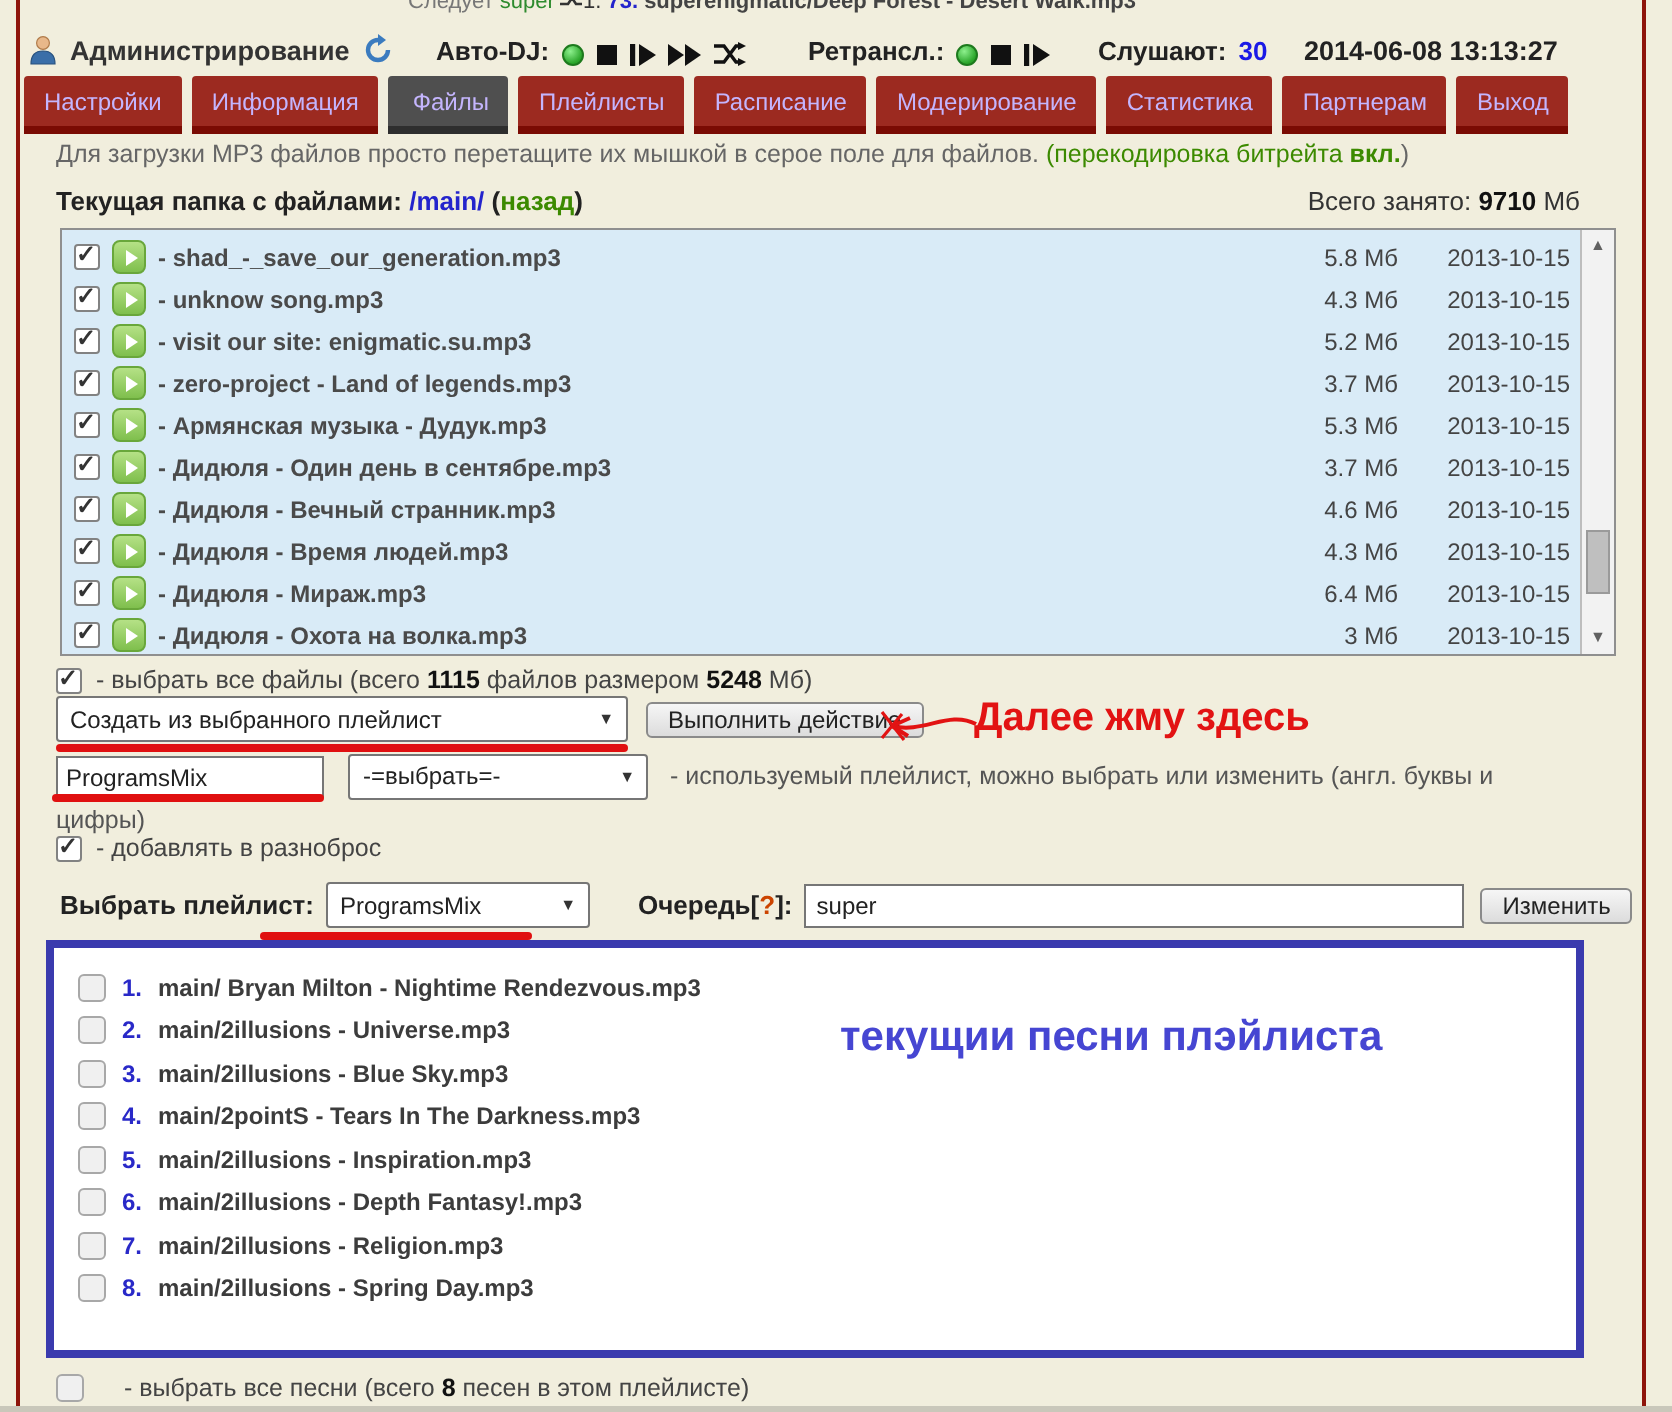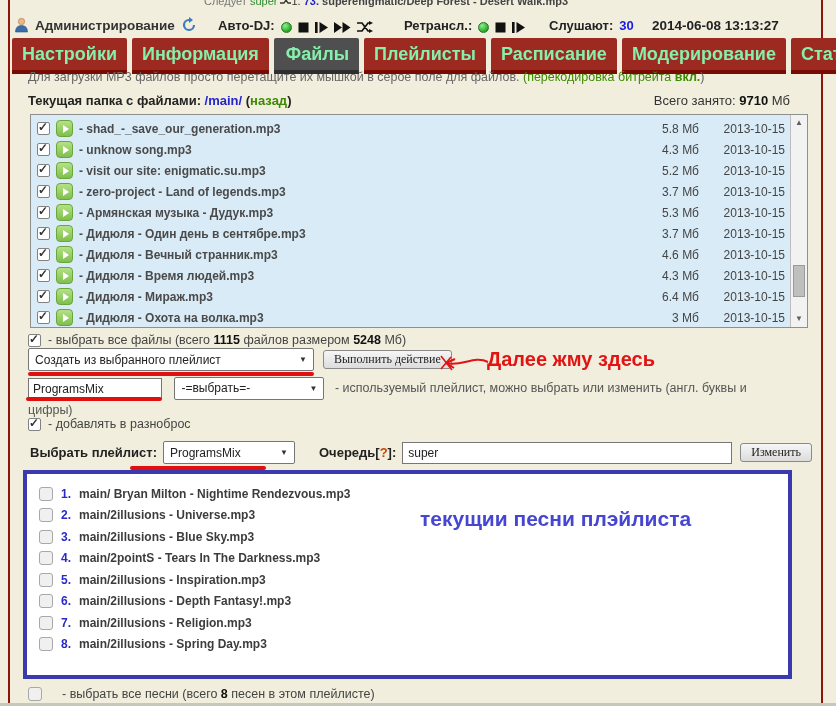--- a/index.html
+++ b/index.html
@@ -30,21 +30,21 @@
   .dot { width:11px; height:11px; border-radius:50%;
          background:radial-gradient(circle at 35% 30%, #8df08d, #2aa52a 70%);
          border:1px solid #1d7a1d; }
   .ticon { display:inline-block; }
   .listeners { color:#1a1ae6; font-weight:bold; font-size:13px; }
   .datetime { font-size:13.5px; font-weight:bold; color:#222; }
 
   
   .tabs { position:absolute; top:38px; left:12px; right:14px; display:flex; gap:5px; }
   .tab {
-    background:#9c2a20; color:#86efac; font-size:18px; font-weight:bold;
+    background:#9c2a20; color:#c4b5fd; font-size:12px; font-weight:normal;
     padding:6px 10px 5px; border:0; border-bottom:4px solid #7a0b03;
     border-radius:2px 2px 0 0; cursor:pointer; white-space:nowrap;
     font-family:"Liberation Sans",sans-serif;
   }
   .tab.active { background:#4f4f4f; border-bottom-color:#2e2e2e;padding-left:12px; }
 
   
   .upload-hint { position:absolute; top:70px; left:28px; font-size:12.5px; color:#666; }
   .upload-hint .green { color:#3c8a00; }
   .upload-hint .green-b { color:#3c8a00; font-weight:bold; }
@@ -81,21 +81,21 @@
                    font-size:12.5px; color:#444; }
   .selectall-row b, .bottom-row b { color:#111; }
 
   .action-row { position:absolute; top:348px; left:28px; display:flex; align-items:center; gap:9px; }
   .sel { display:inline-flex; align-items:center; justify-content:space-between;
          background:#fff; border:1px solid #767676; height:23px; padding:0 6px; font-size:12px;
          color:#222; border-radius:2px; cursor:pointer; }
   .sel .caret { font-size:8px; color:#333; margin-left:8px; }
   .sel-create { width:286px; }
   .btn { background:linear-gradient(#f6f6f6,#dcdcdc); border:1px solid #8a8a8a; border-radius:3px;
-         font-size:12px; color:#222; padding:1px 10px; cursor:pointer; font-family:Liberation Serif, serif; }
+         font-size:12px; color:#222; padding:1px 10px; cursor:pointer; font-family:Liberation Sans, sans-serif; }
   .red-underline { position:absolute; height:4px; background:#e01010; border-radius:2px; }
   .u1 { left:28px; top:372px; width:286px; }
   .u2 { left:26px; top:397px; width:136px; }
   .u3 { left:130px; top:466px; width:136px; }
   .annotation1 { position:absolute; left:487px; top:348px; color:#e21313; font-weight:bold;
                  font-size:20px; white-space:nowrap; }
   .arrow-svg { position:absolute; left:438px; top:351px; }
   .annotation2 { position:absolute; left:420px; top:507px; color:#4646d2; font-weight:bold; font-size:21px; }
 
   .name-row { position:absolute; top:377px; left:28px; width:764px; font-size:12.5px; color:#555; line-height:21px; }

